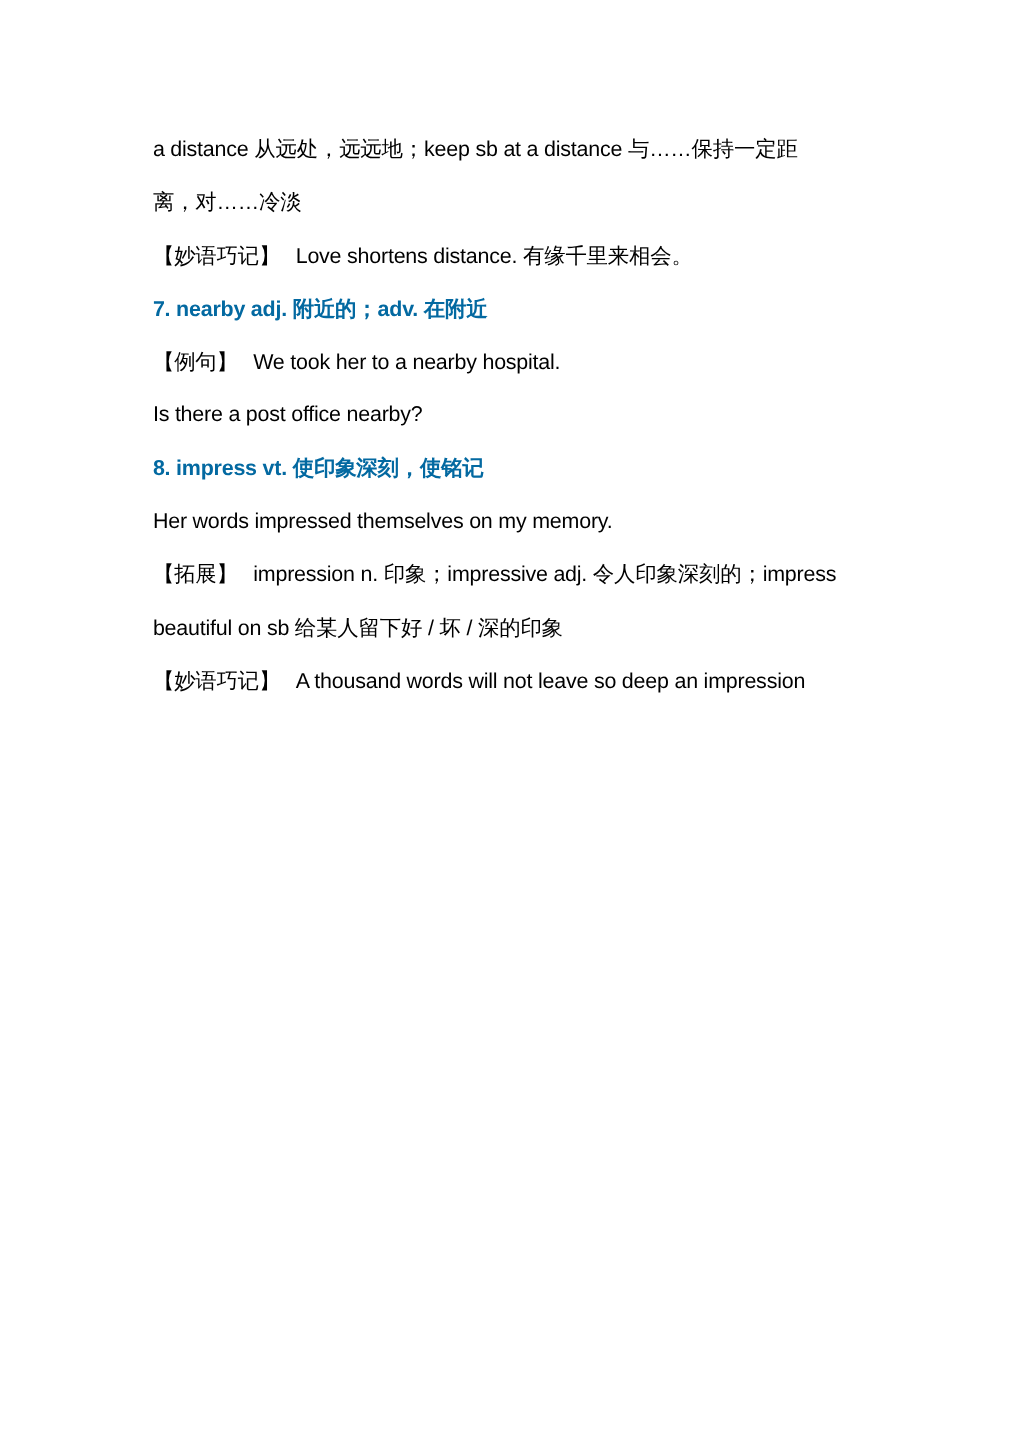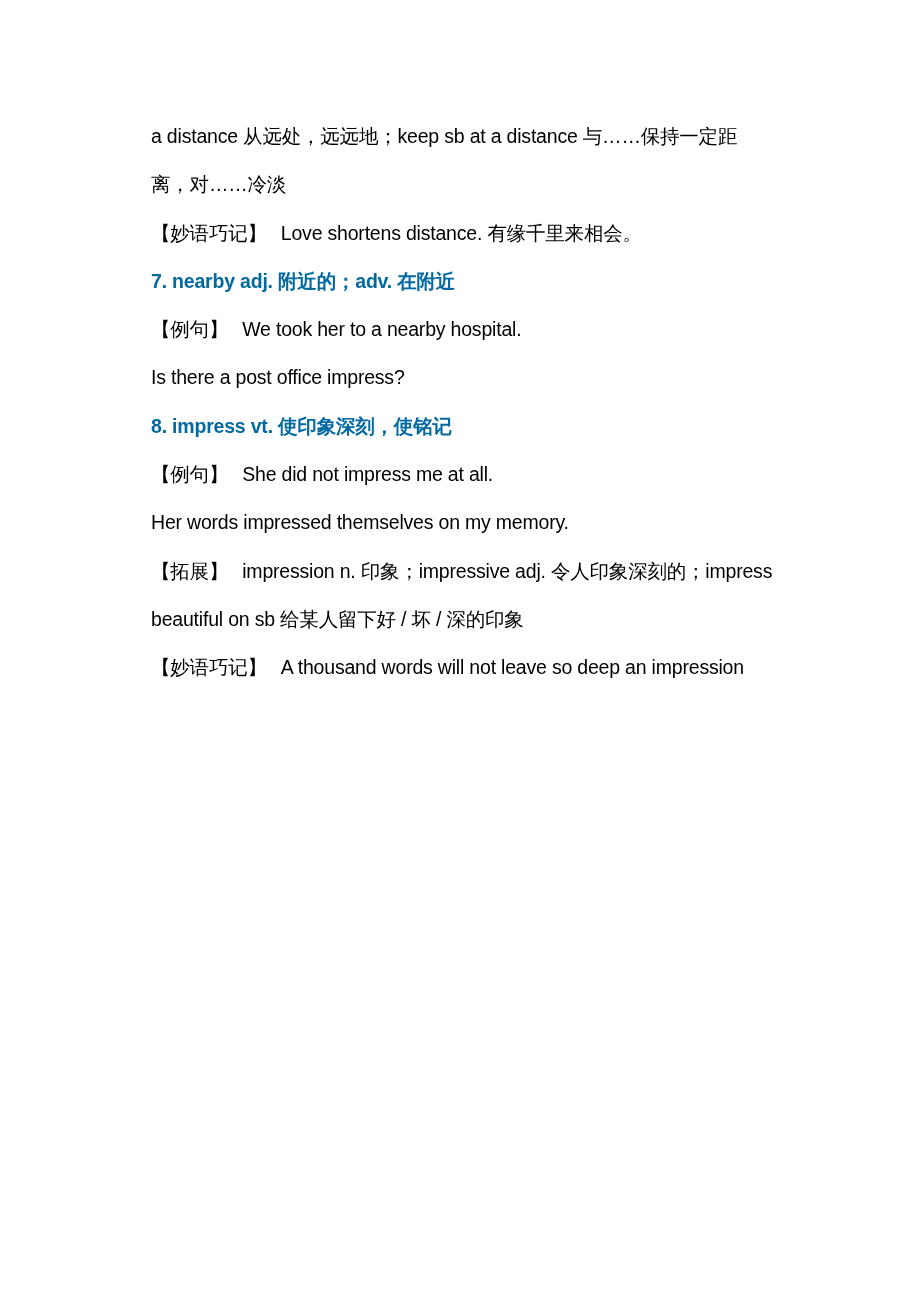--- a/index.html
+++ b/index.html
@@ -20,21 +20,20 @@
     left: 139px;
     top: 118px;
     width: 680px;
   }
   .line {
     height: 48.3px;
     line-height: 36px;
     font-size: 19.5px;
     white-space: nowrap;
     letter-spacing: -0.2px;
-    margin-left: 12px;
   }
   .heading {
     color: #0369a1;
     font-weight: bold;
   }
   .tag {
     margin-right: 14px;
     font-family: Liberation Serif, serif;
   }
 </style>
@@ -58,31 +57,28 @@
 
   <div class="line heading">
     <span>7. nearby adj.  附近的；adv.  在附近</span>
   </div>
 
   <div class="line">
     <span class="tag">【例句】</span><span>We took her to a nearby hospital.</span>
   </div>
 
   <div class="line">
-    <span>Is there a post office impress?</span>
+    <span>Is there a post office nearby?</span>
   </div>
 
 
   <div class="line heading">
     <span>8. impress vt.  使印象深刻，使铭记</span>
   </div>
 
-  <div class="line">
-    <span class="tag">【例句】</span><span>She did not impress me at all.</span>
-  </div>
 
   <div class="line">
     <span>Her words impressed themselves on my memory.</span>
   </div>
 
   <div class="line">
     <span class="tag">【拓展】</span><span>impression n.  印象；impressive adj.  令人印象深刻的；impress</span>
   </div>
 
 

